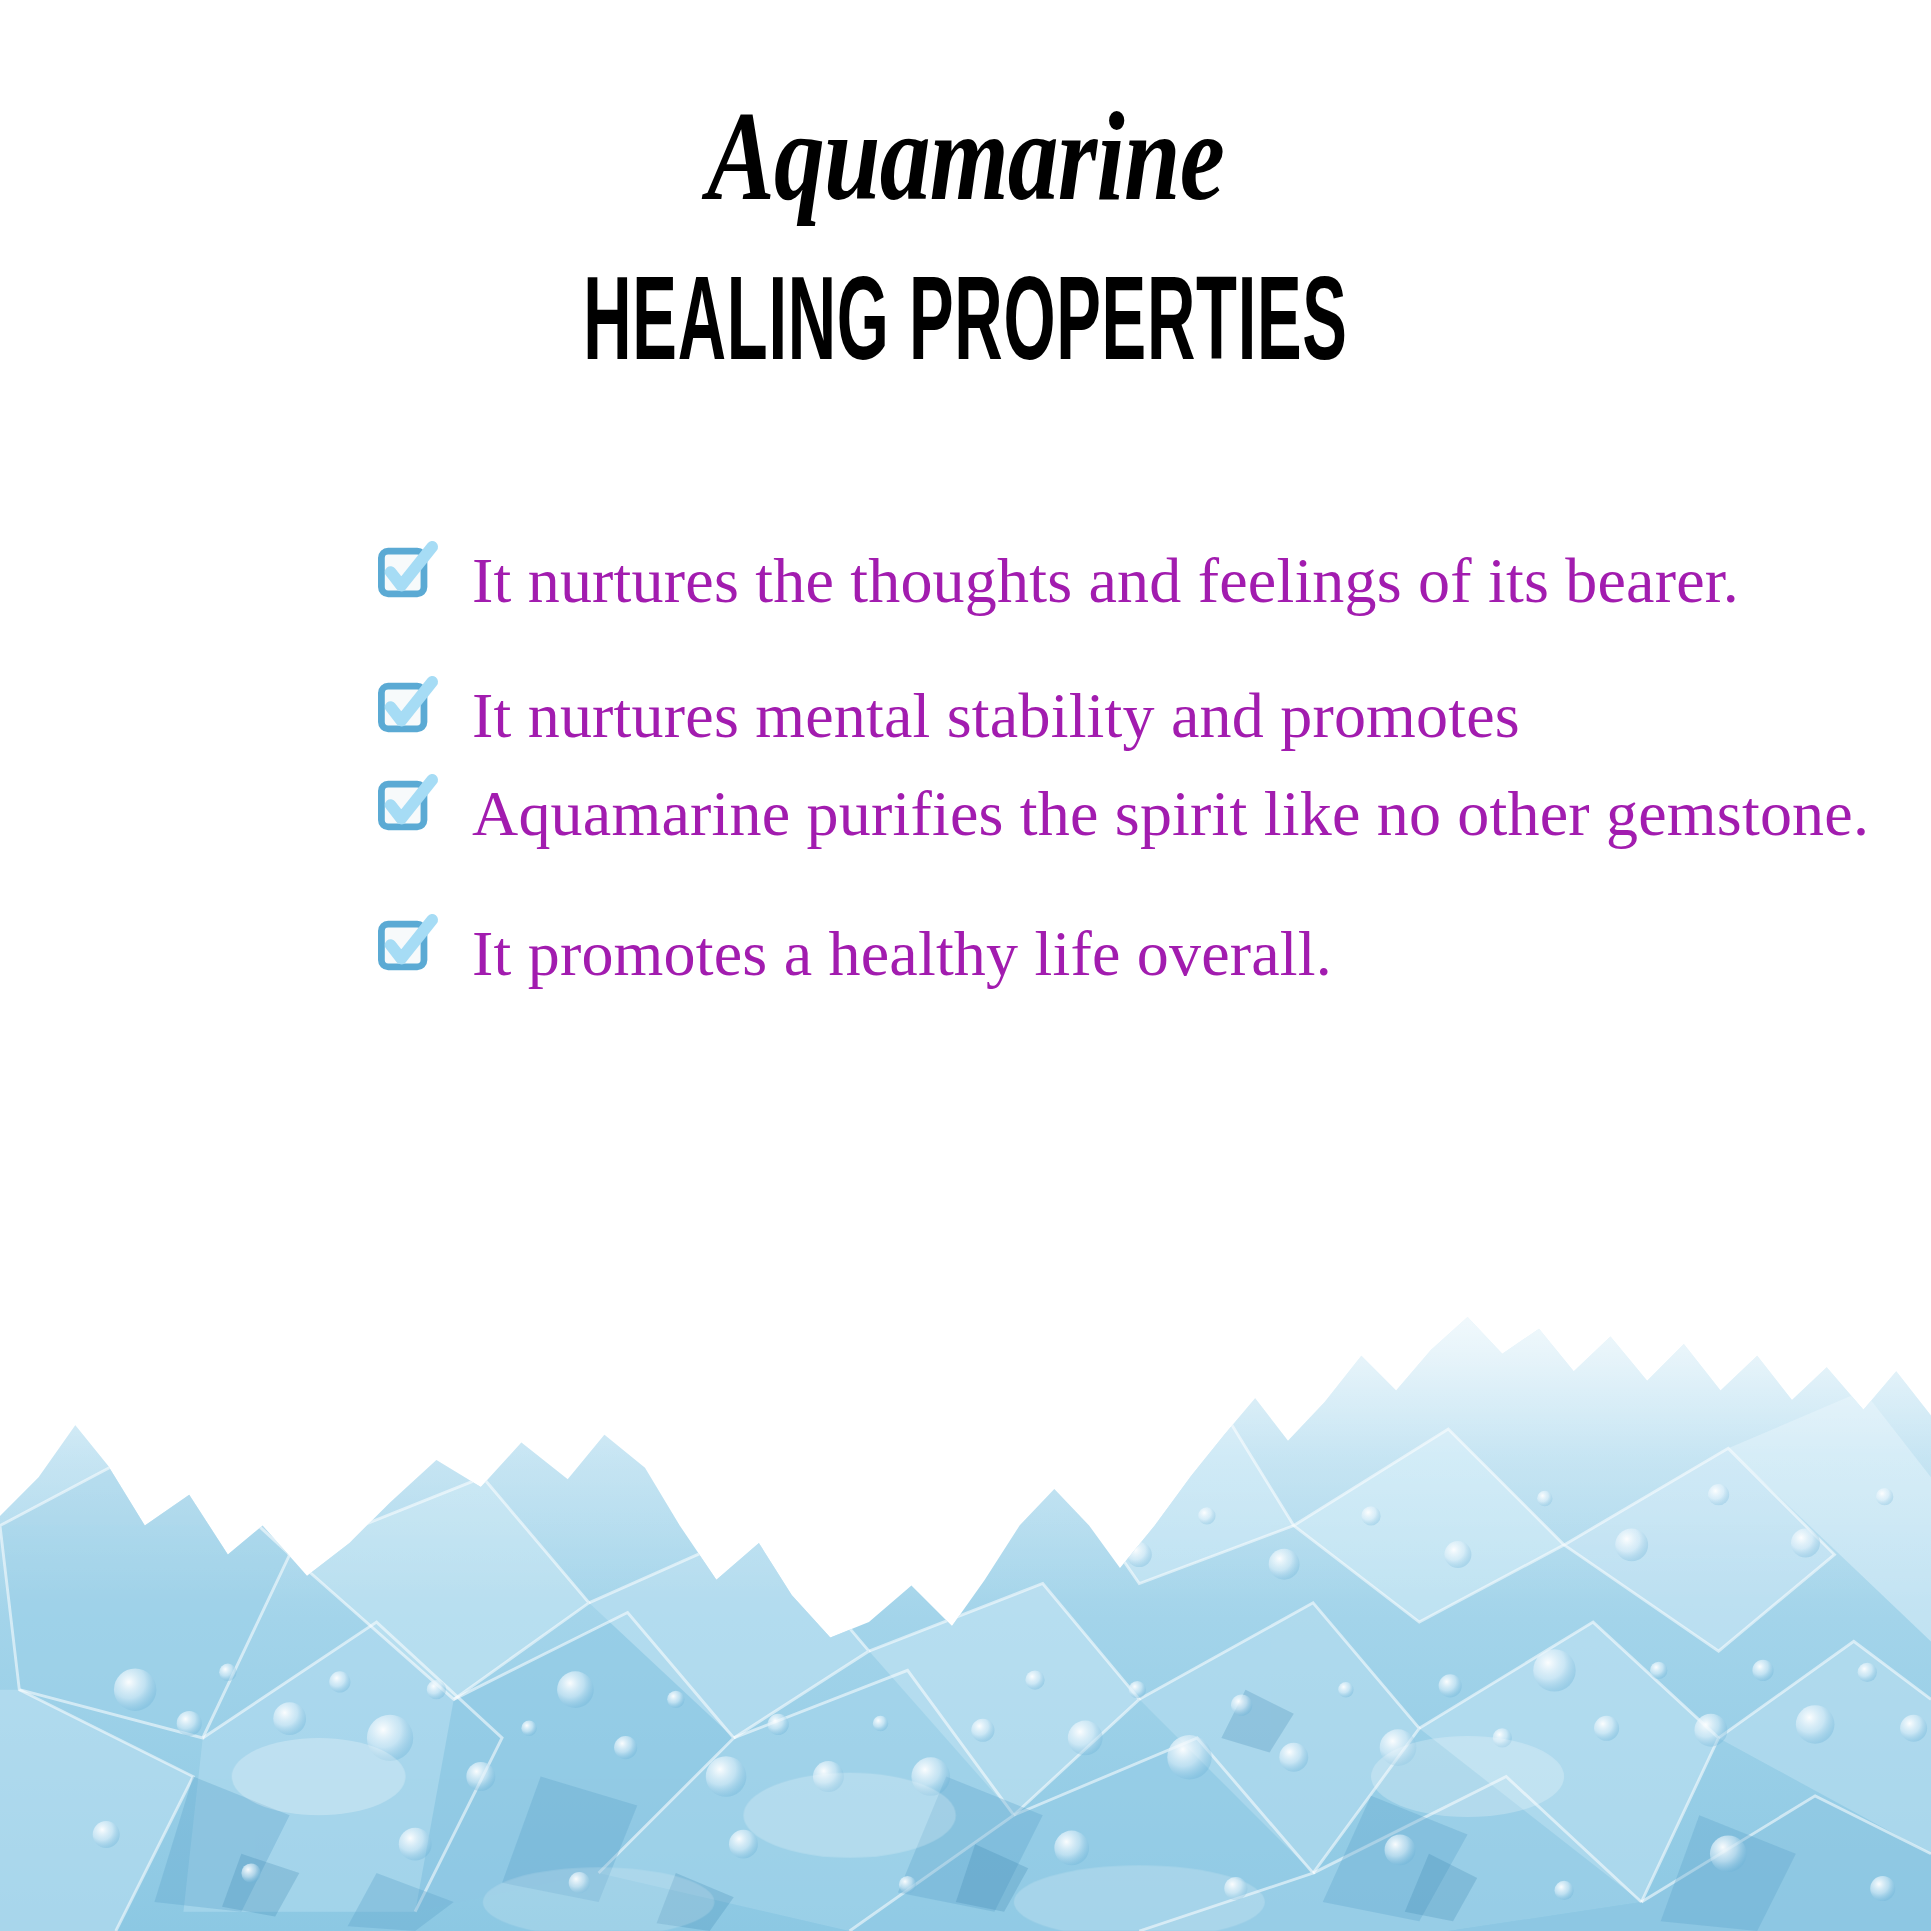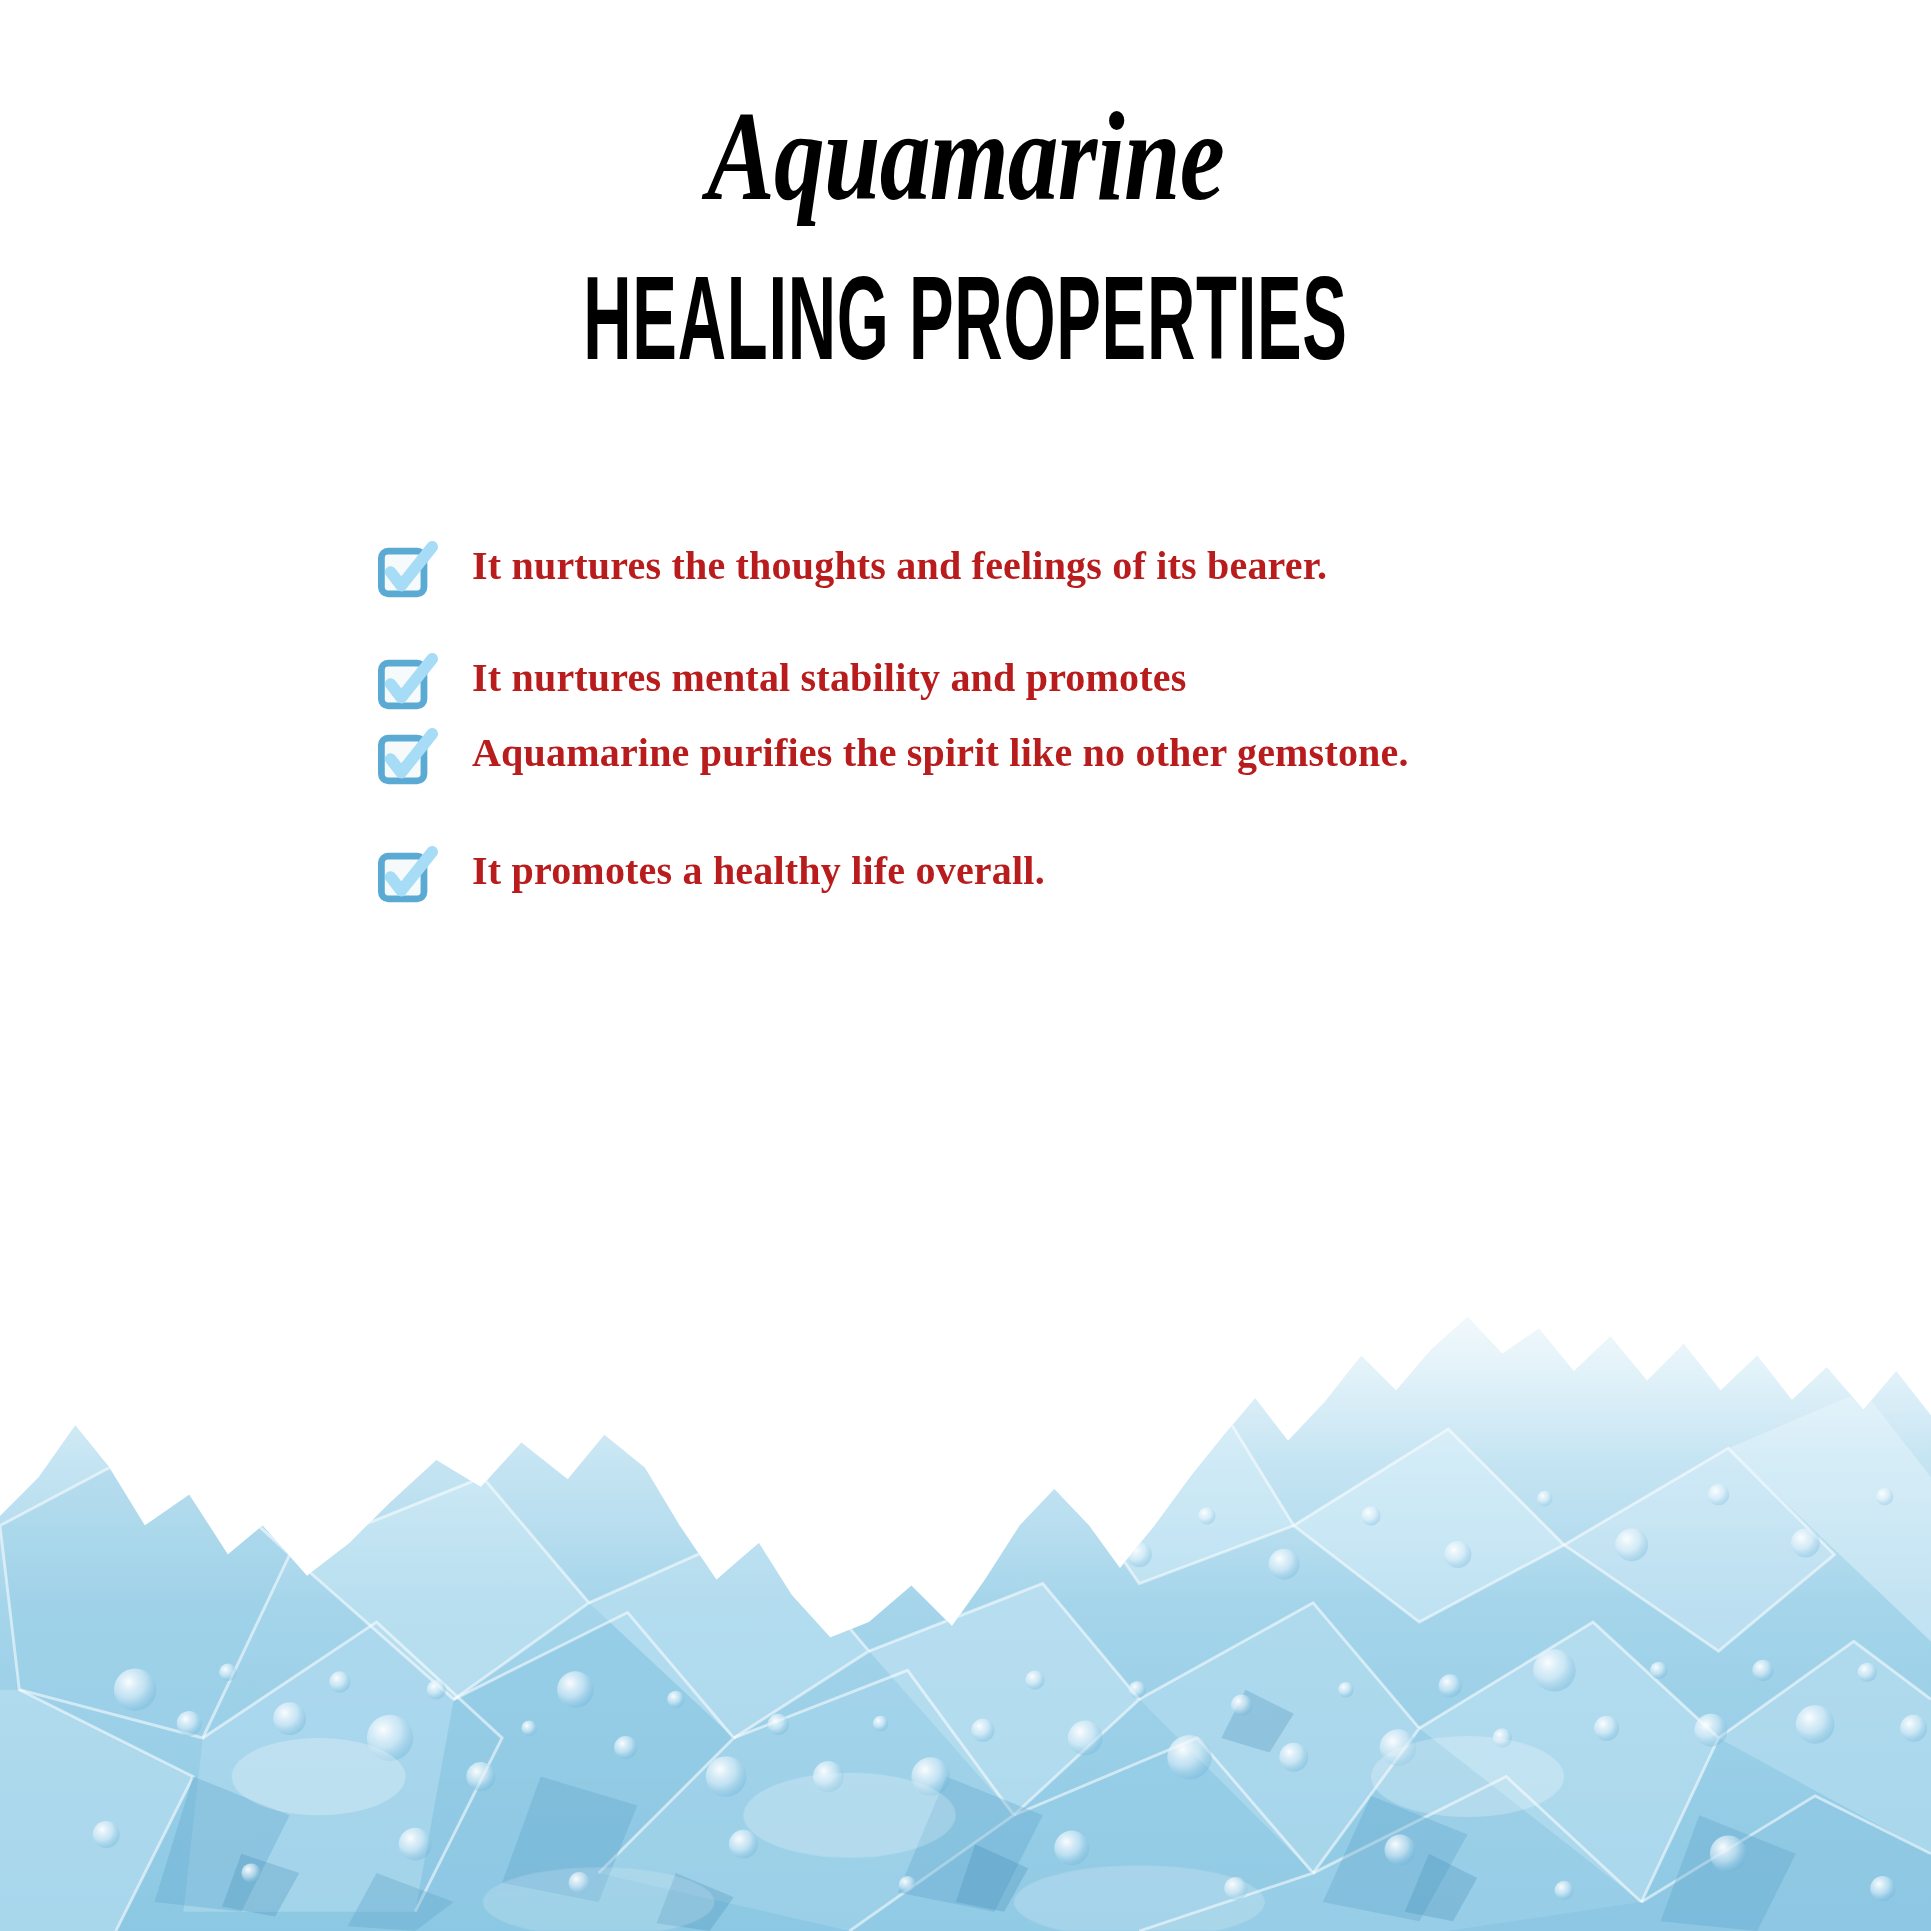--- a/index.html
+++ b/index.html
@@ -80,24 +80,24 @@
     height: 52px;
     position: relative;
     margin-top: 5.8px;
   }
   .check-icon svg { display: block; width: 60px; height: 60px; margin: -3.9px 0 0 0; overflow: visible; }
 
   .item-text {
     flex: 1 1 auto;
     margin-left: 42px;
     font-family: "Liberation Serif", "DejaVu Serif", serif;
-    font-weight: 700;
-    font-size: 40px;
+    font-weight: 400;
+    font-size: 64px;
     line-height: 1.26;
-    color: #b91c1c;
+    color: #a21caf;
     letter-spacing: 0.2px;
     transform-origin: 0 0;
   }
   .item-text .ln { display: block; white-space: nowrap; }
 
   
   .list-item.i0 { margin-bottom: 54px; }
   .list-item.i1 { margin-bottom: 17.4px; }
   .list-item.i2 { margin-bottom: 60px; justify-content: space-between; }
   .list-item.i3 { margin-bottom: 60px; }

